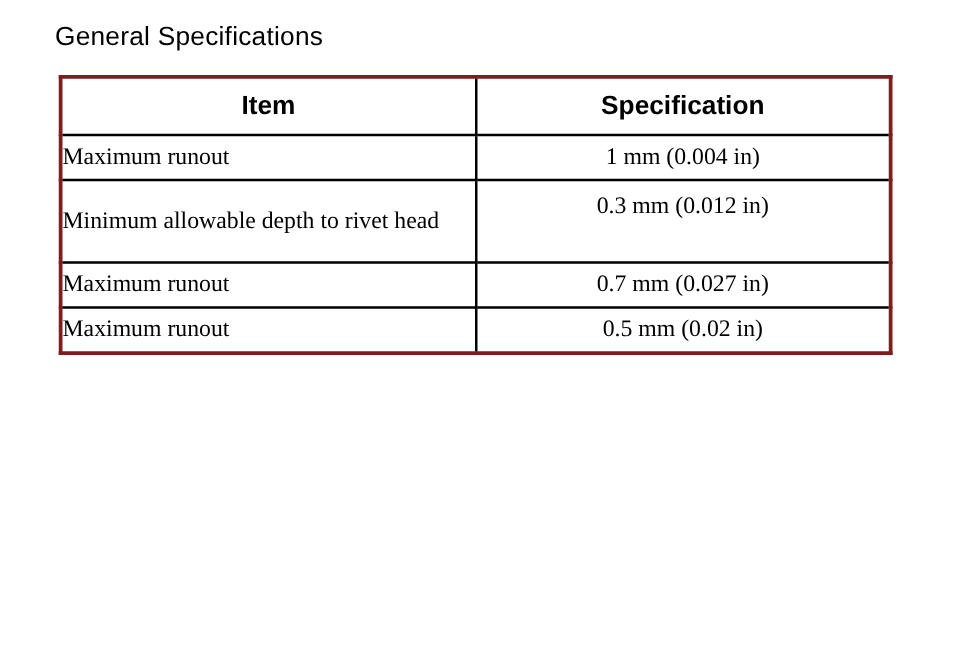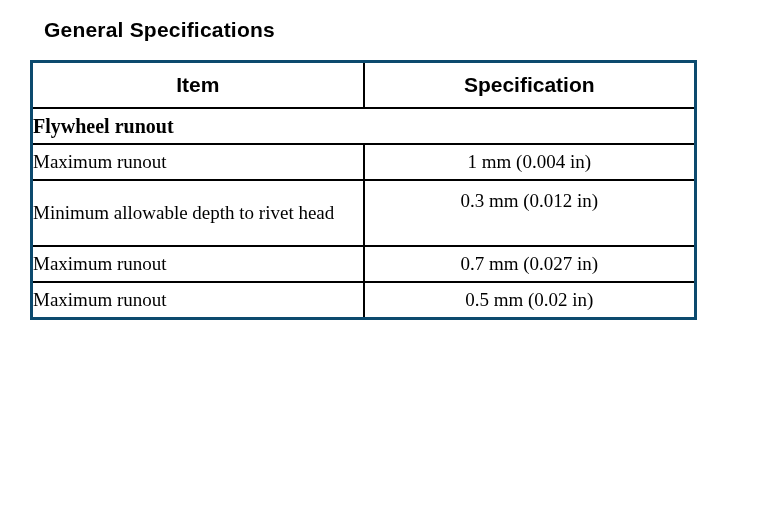--- a/index.html
+++ b/index.html
@@ -15,35 +15,35 @@
     overflow: hidden;
   }
   .page {
     position: relative;
     width: 768px;
     height: 528px;
     box-sizing: border-box;
   }
   .page-title {
     font-family: "Liberation Sans", sans-serif;
-    font-weight: bold;
+    font-weight: normal;
     font-size: 21px;
     letter-spacing: 0.2px;
     position: absolute;
     left: 44px;
     top: 18px;
   }
   .spec-table {
     position: absolute;
-    left: 30px;
+    left: 47px;
     top: 60px;
     width: 664px;
     border-collapse: collapse;
     table-layout: fixed;
-    border: 3px solid #0c4a6e;
+    border: 3px solid #7f1d1d;
   }
   .spec-table col.c1 { width: 332px; }
   .spec-table col.c2 { width: 332px; }
 
   .spec-table td, .spec-table th {
     border: 2px solid #000000;
     padding: 0;
     vertical-align: middle;
   }
 
@@ -108,23 +108,20 @@
       <col class="c2">
     </colgroup>
     <thead>
       <tr>
         <th class="hdr-cell">Item</th>
         <th class="hdr-cell">Specification</th>
       </tr>
     </thead>
     <tbody>
 
-      <tr class="row-section">
-        <td class="section-cell" colspan="2">Flywheel runout</td>
-      </tr>
 
       <tr class="row-normal">
         <td class="item-cell">Maximum runout</td>
         <td class="value-cell">1 mm (0.004 in)</td>
       </tr>
 
 
       <tr class="row-tall">
         <td class="item-cell">Minimum allowable depth to rivet head</td>
         <td class="value-cell top-align">0.3 mm (0.012 in)</td>

